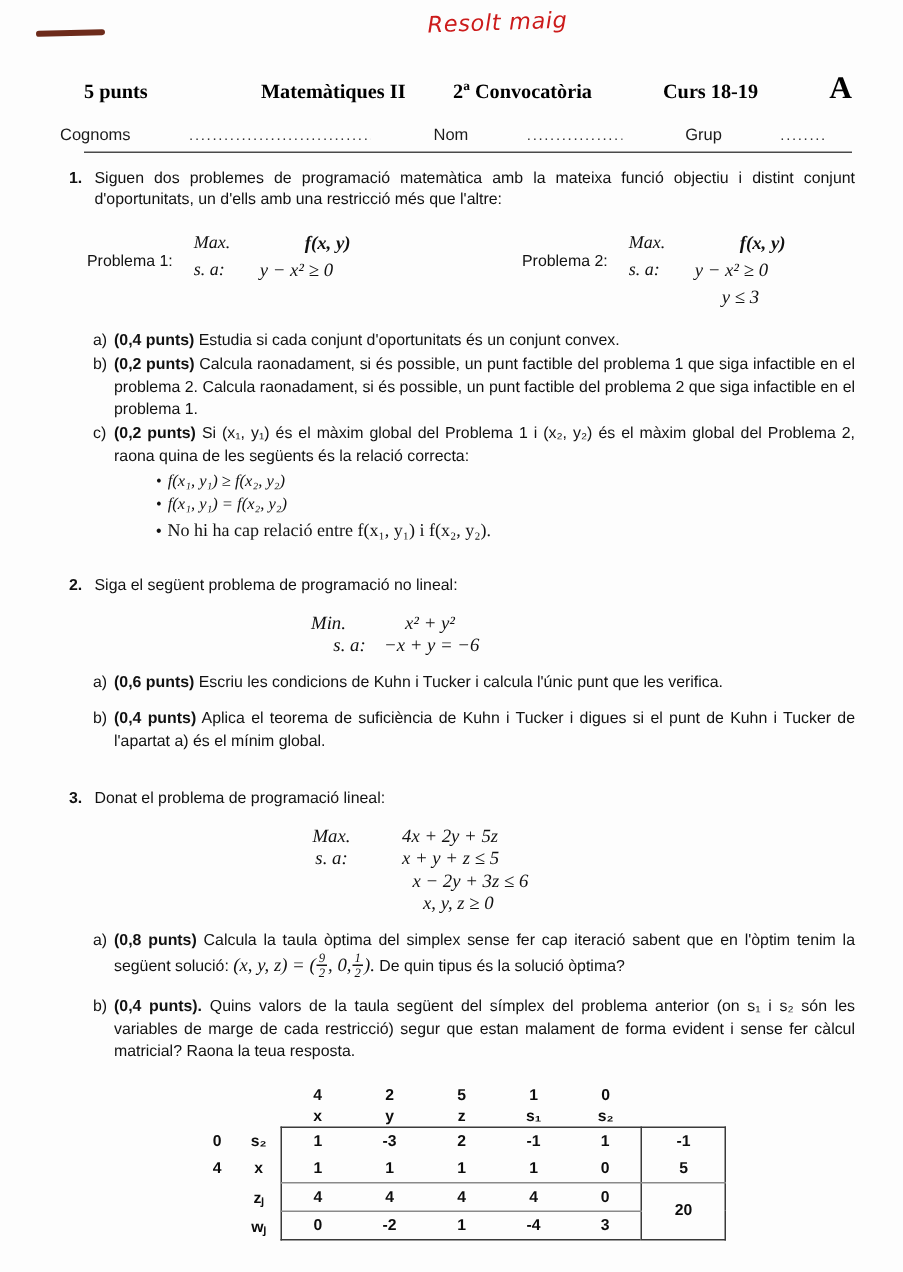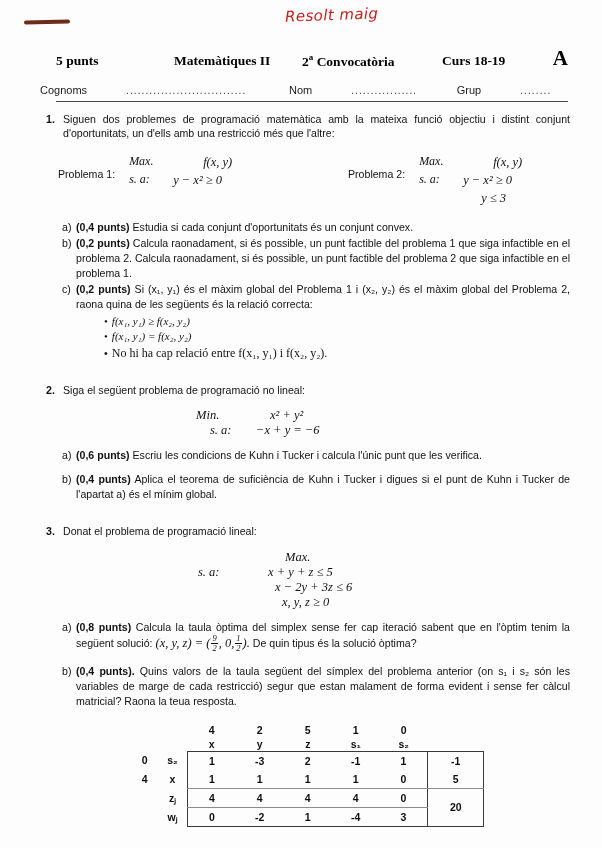--- a/index.html
+++ b/index.html
@@ -159,21 +159,21 @@
     font-family: "Liberation Serif", serif;
     font-style: italic;
     font-size: 12px;
   }
   .prob-math .mval {
     font-family: "Liberation Serif", serif;
     font-style: italic;
     font-size: 12.5px;
     white-space: nowrap;
   }
-  .prob-math .mval.indent { padding-left: 30px; }
+  .prob-math .mval.indent { padding-left: 30px; font-weight: bold; }
 
   
   .subitems { margin-top: 13px; }
   .sub {
     display: flex;
     font-size: 10.6px;
     line-height: 1.42;
     margin-bottom: 1px;
     text-align: justify;
   }
@@ -209,21 +209,21 @@
   }
 
   .center-math {
     text-align: center;
     margin: 11px 0 10px 0;
   }
   .center-math .mline { display: flex; justify-content: center; }
   .center-math .mkey {
     width: 46px;
     flex: 0 0 46px;
-    text-align: left;
+    text-align: center;
     font-family: "Liberation Serif", serif;
     font-style: italic;
     font-size: 12.5px;
   }
   .center-math .mval {
     width: 150px;
     text-align: left;
     font-family: Liberation Serif, serif;
     font-style: italic;
     font-size: 12.5px;
@@ -397,20 +397,21 @@
 
     <div class="q-block" style="margin-top:22px">
       <div class="q-head">
         <span class="q-num">3.</span>
         <span class="q-text">Donat el problema de programació lineal:</span>
       </div>
 
       <div class="center-math">
         <div class="mline">
           <span class="mkey">Max.</span>
+          <span class="mval" style="padding-left:24px">4x + 2y + 5z</span>
         </div>
         <div class="mline">
           <span class="mkey">s. a:</span>
           <span class="mval" style="padding-left:24px">x + y + z ≤ 5</span>
         </div>
         <div class="mline">
           <span class="mkey"></span>
           <span class="mval" style="padding-left:38px">x − 2y + 3z ≤ 6</span>
         </div>
         <div class="mline">

